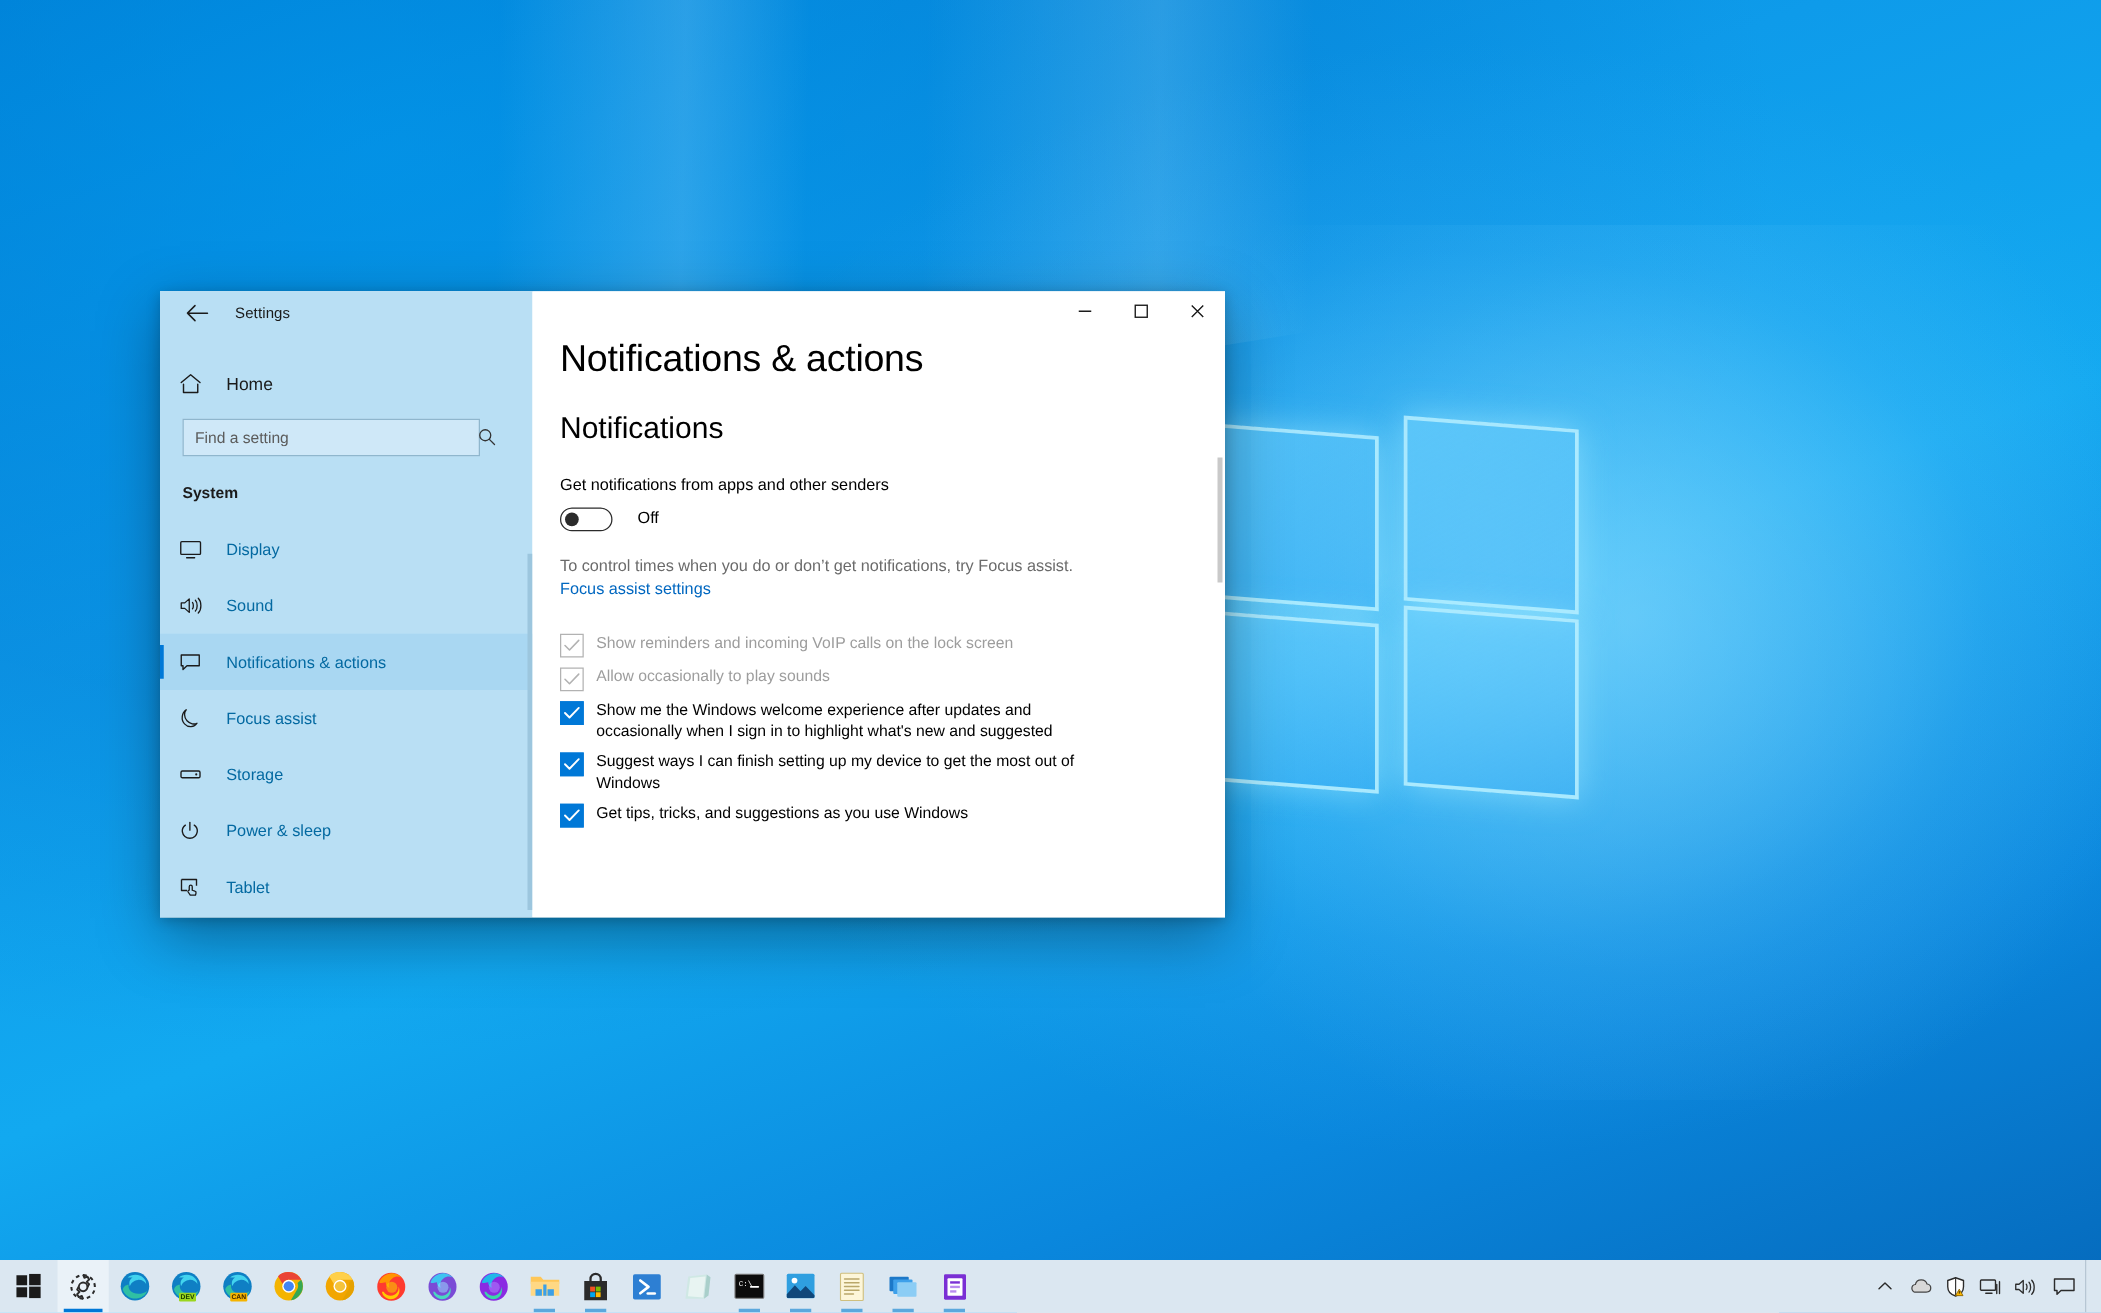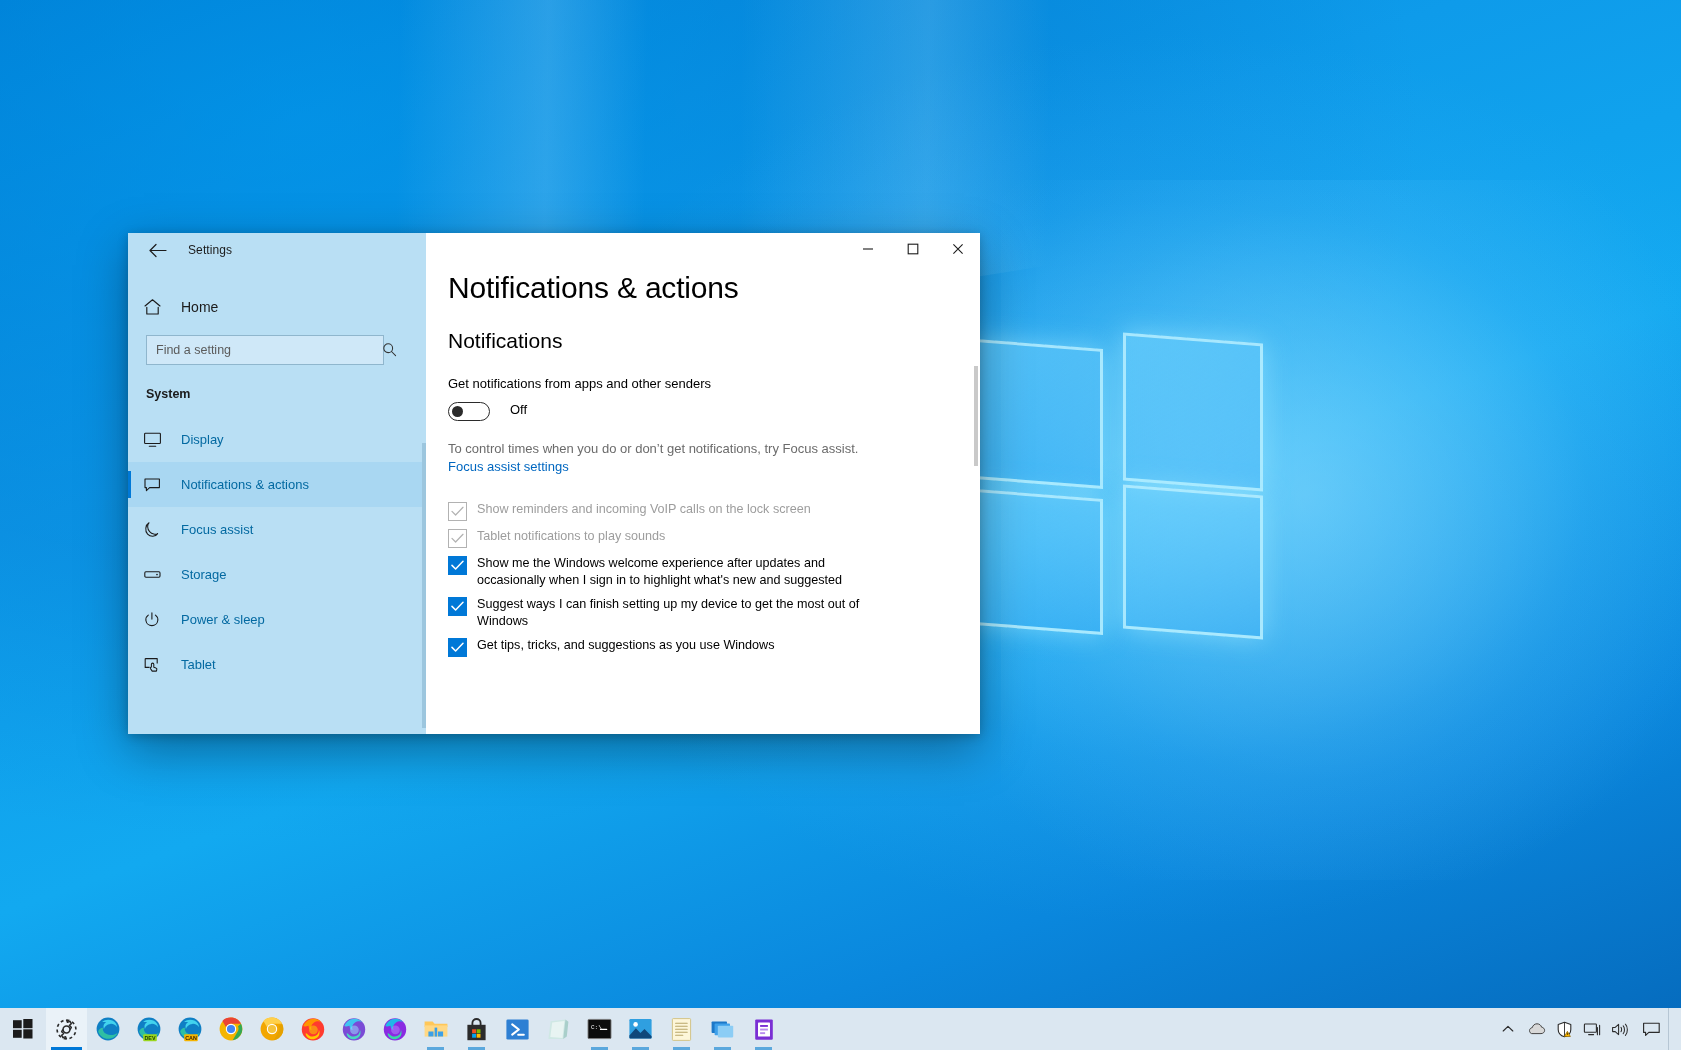--- a/index.html
+++ b/index.html
@@ -165,21 +165,21 @@
   #content-scroll {
     position: absolute; inset: 0;
     padding: 38px 0 0 22px;
   }
   #page-title {
     font-size: 30px; font-weight: normal;
     color: #000; letter-spacing: -0.2px;
     line-height: 1.1;
   }
   #section-heading {
-    font-size: 21px; color: #000;
+    font-size: 24px; color: #000;
     margin-top: 25px; font-weight: normal;
   }
   #toggle-label {
     font-size: 13px; color: #000;
     margin-top: 23px;
   }
   #toggle-row {
     display: flex; align-items: flex-start;
     margin-top: 11px;
   }
@@ -335,20 +335,31 @@
         <div class="nav-item">
           <span class="nav-icon">
             <svg width="19" height="17" viewBox="0 0 19 17" fill="none" aria-hidden="true">
               <rect x="1.6" y="2.3" width="15.8" height="10.2" rx="0.8" stroke="currentColor" stroke-width="1.1"></rect>
               <path d="M6.3 15.2H12.7" stroke="currentColor" stroke-width="1.1" stroke-linecap="round"></path>
             </svg>
           </span>
           <span class="nav-label">Display</span>
         </div>
 
+        <div class="nav-item">
+          <span class="nav-icon">
+            <svg width="19" height="17" viewBox="0 0 19 17" fill="none" aria-hidden="true">
+              <path d="M2 6.3H4.8L8.4 3.1V13.9L4.8 10.7H2V6.3Z" stroke="currentColor" stroke-width="1.05" stroke-linejoin="round"></path>
+              <path d="M11 6C11.9 6.9 11.9 10.1 11 11" stroke="currentColor" stroke-width="1.05" stroke-linecap="round"></path>
+              <path d="M13.3 4.2C15.2 6.1 15.2 10.9 13.3 12.8" stroke="currentColor" stroke-width="1.05" stroke-linecap="round"></path>
+              <path d="M15.6 2.6C18.4 5.4 18.4 11.6 15.6 14.4" stroke="currentColor" stroke-width="1.05" stroke-linecap="round"></path>
+            </svg>
+          </span>
+          <span class="nav-label">Sound</span>
+        </div>
 
         <div class="nav-item selected">
           <span class="nav-icon">
             <svg width="19" height="17" viewBox="0 0 19 17" fill="none" aria-hidden="true">
               <path d="M2 3H16.4V11.6H6.6L3.4 14.6V11.6H2V3Z" stroke="currentColor" stroke-width="1.1" stroke-linejoin="round"></path>
             </svg>
           </span>
           <span class="nav-label">Notifications &amp; actions</span>
         </div>
 
@@ -445,21 +456,21 @@
             </span>
             <span class="cb-label">Show reminders and incoming VoIP calls on the lock screen</span>
           </div>
 
           <div class="cb-row disabled">
             <span class="cb-box disabled">
               <svg width="13" height="11" viewBox="0 0 13 11" fill="none" aria-hidden="true">
                 <path d="M1 5.4L4.6 9L12 1.3" stroke="#b2b2b2" stroke-width="1.25" stroke-linecap="round" stroke-linejoin="round"></path>
               </svg>
             </span>
-            <span class="cb-label">Tablet notifications to play sounds</span>
+            <span class="cb-label">Allow occasionally to play sounds</span>
           </div>
 
           <div class="cb-row">
             <span class="cb-box checked">
               <svg width="13" height="11" viewBox="0 0 13 11" fill="none" aria-hidden="true">
                 <path d="M1 5.4L4.6 9L12 1.3" stroke="#ffffff" stroke-width="1.5" stroke-linecap="round" stroke-linejoin="round"></path>
               </svg>
             </span>
             <span class="cb-label">Show me the Windows welcome experience after updates and occasionally when I sign in to highlight what's new and suggested</span>
           </div>

